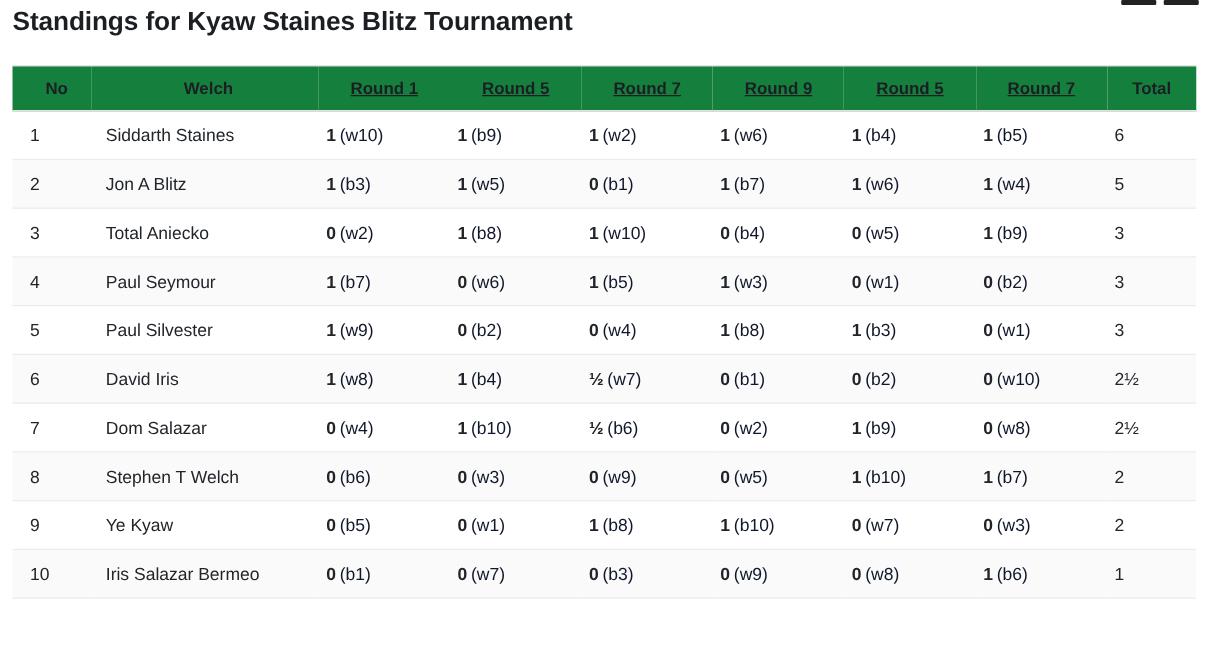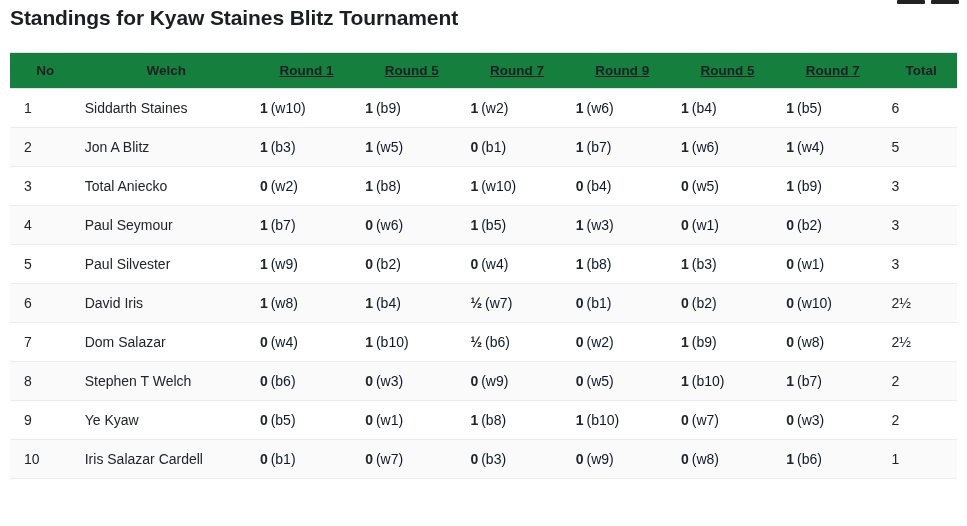--- a/index.html
+++ b/index.html
@@ -213,21 +213,21 @@
             <td class="col-round"><span class="res">0</span><span class="opp">(b5)</span></td>
             <td class="col-round"><span class="res">0</span><span class="opp">(w1)</span></td>
             <td class="col-round"><span class="res">1</span><span class="opp">(b8)</span></td>
             <td class="col-round"><span class="res">1</span><span class="opp">(b10)</span></td>
             <td class="col-round"><span class="res">0</span><span class="opp">(w7)</span></td>
             <td class="col-round"><span class="res">0</span><span class="opp">(w3)</span></td>
             <td class="col-total">2</td>
           </tr>
           <tr>
             <td class="col-no">10</td>
-            <td class="col-name">Iris Salazar Cardell</td>
+            <td class="col-name">Iris Salazar Bermeo</td>
             <td class="col-round"><span class="res">0</span><span class="opp">(b1)</span></td>
             <td class="col-round"><span class="res">0</span><span class="opp">(w7)</span></td>
             <td class="col-round"><span class="res">0</span><span class="opp">(b3)</span></td>
             <td class="col-round"><span class="res">0</span><span class="opp">(w9)</span></td>
             <td class="col-round"><span class="res">0</span><span class="opp">(w8)</span></td>
             <td class="col-round"><span class="res">1</span><span class="opp">(b6)</span></td>
             <td class="col-total">1</td>
           </tr>
         </tbody>
     </table>

